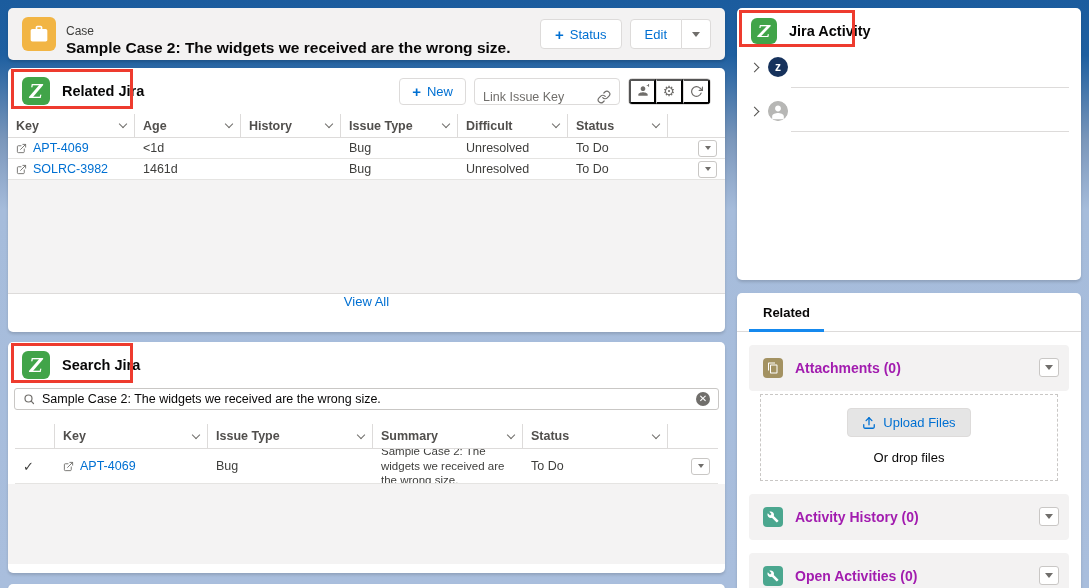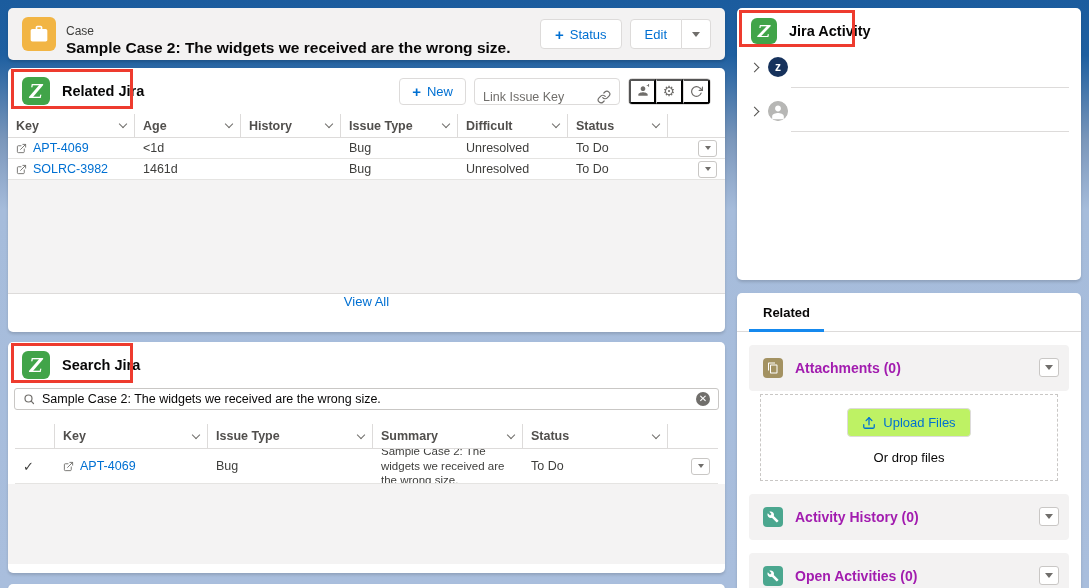--- a/index.html
+++ b/index.html
@@ -101,21 +101,21 @@
   .tab { display:inline-block; font-size:13px; font-weight:bold; color:#080707; padding:0 14px 9px; border-bottom:3px solid #1589ee; margin-bottom:-1px; cursor:pointer; }
   .section { margin:13px 12px 0; }
   .section-head { position:relative; height:46px; background:#f3f2f2; border-radius:4px; display:flex; align-items:center; padding:0 14px; }
   .sec-icon { width:20px; height:20px; border-radius:4px; display:flex; align-items:center; justify-content:center; flex:0 0 auto; }
   .sec-icon.tan { background:#a39262; }
   .sec-icon.teal { background:#4ba78f; }
   .sec-label { margin-left:12px; font-size:14px; font-weight:bold; color:#a21caf; }
   .sec-toggle { position:absolute; right:10px; top:13px; width:20px; height:19px; background:#fff; border:1px solid #c9c7c5; border-radius:3px;
                 display:flex; align-items:center; justify-content:center; cursor:pointer; }
   .drop-zone { margin:3px 11px 0; border:1px dashed #c9c7c5; text-align:center; padding:13px 0 15px; }
-  .upload-btn { display:inline-flex; align-items:center; gap:7px; height:29px; padding:0 14px; background:#bef264; border:1px solid #dddbda; border-radius:4px;
+  .upload-btn { display:inline-flex; align-items:center; gap:7px; height:29px; padding:0 14px; background:#e5e5e5; border:1px solid #dddbda; border-radius:4px;
                 color:#0070d2; font-size:13px; cursor:pointer; }
   .drop-label { margin-top:13px; font-size:13px; color:#080707; }
 
   svg { display:block; }
 </style>
 </head>
 <body>
 
 <div class="card" id="case-card">
   <span class="case-icon">

